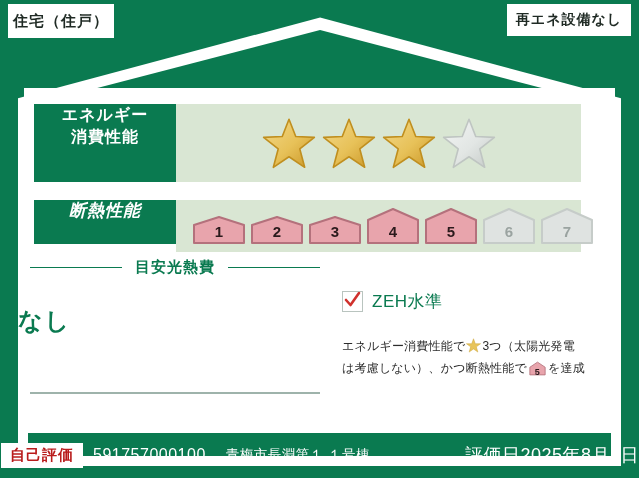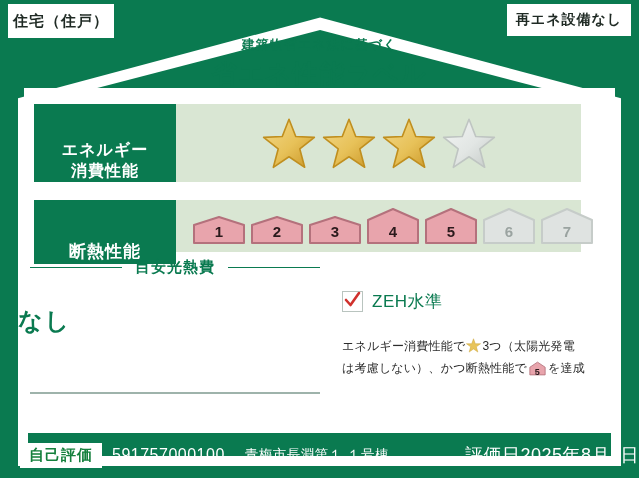--- a/index.html
+++ b/index.html
@@ -47,35 +47,35 @@
 
   
   .title-wrap{position:absolute;left:0;top:36px;width:639px;text-align:center;}
   .title-sub{color:#0a7a50;font-size:13px;font-weight:bold;letter-spacing:1px;}
   .title-main{color:#0a7a50;font-size:25px;font-weight:bold;letter-spacing:1.5px;margin-top:3px;}
 
   
   .row{position:absolute;display:flex;align-items:stretch;}
   .row-label{
     background:#0a7a50;color:#ffffff;font-weight:bold;
-    display:flex;flex-direction:column;align-items:center;justify-content:flex-end;
+    display:flex;flex-direction:column;align-items:center;justify-content:flex-start;
     font-size:16px;line-height:1.35;letter-spacing:1px;
   }
   .row-value{
     background:#d9e6d3;display:flex;align-items:center;justify-content:center;
   }
 
   
   .row-energy{left:34px;top:104px;}
   .row-energy .row-label{width:142px;height:78px;}
   .row-energy .row-value{width:405px;height:78px;}
 
   
   .row-insul{left:34px;top:200px;}
-  .row-insul .row-label{width:142px;height:64px;font-size:17px;}
+  .row-insul .row-label{width:142px;height:44px;font-size:17px;font-style:italic;}
   .row-insul .row-value{width:405px;height:52px;justify-content:flex-start;padding-left:16px;box-sizing:border-box;}
 
   
   .stars{display:flex;gap:6px;align-items:center;}
   .star{width:54px;height:54px;display:block;}
 
   
   .grades{display:flex;align-items:flex-end;gap:4px;}
   .grade{position:relative;display:flex;align-items:flex-end;justify-content:center;}
   .grade svg{display:block;}
@@ -120,44 +120,40 @@
     font-size:9px;font-weight:bold;color:#2b1a1c;
   }
 
   
   .footer{
     position:absolute;left:0;bottom:0;width:639px;height:46px;
     display:flex;align-items:center;
     color:#ffffff;
   }
   .self-badge{
-    margin-left:20px;background:#ffffff;color:#15803d;font-weight:bold;
+    margin-left:1px;background:#ffffff;color:#b91c1c;font-weight:bold;
     font-size:15px;padding:3px 9px;letter-spacing:1px;
   }
   .f-id{margin-left:10px;font-size:16px;letter-spacing:0.5px;}
   .f-addr{margin-left:20px;font-size:13.5px;letter-spacing:0.5px;}
   .f-date{margin-left:auto;margin-right:0;font-size:18px;letter-spacing:0.5px;}
 </style>
 </head>
 <body>
 
 <div id="stage">
 
   <div class="green-frame"></div>
   <div class="white-house"></div>
   <div class="green-panel"></div>
   <div class="card"></div>
 
   <div class="tag tag-left">住宅（住戸）</div>
   <div class="tag tag-right">再エネ設備なし</div>
 
-  <div class="title-wrap">
-    <div class="title-sub">建築物省エネ法に基づく</div>
-    <div class="title-main">省エネ性能ラベル</div>
-  </div>
 
   <div class="row row-energy">
     <div class="row-label">
       <div>エネルギー</div>
       <div>消費性能</div>
     </div>
     <div class="row-value">
       <div class="stars" id="stars-container">
           <svg class="star" viewBox="0 0 100 100">
             <defs>

